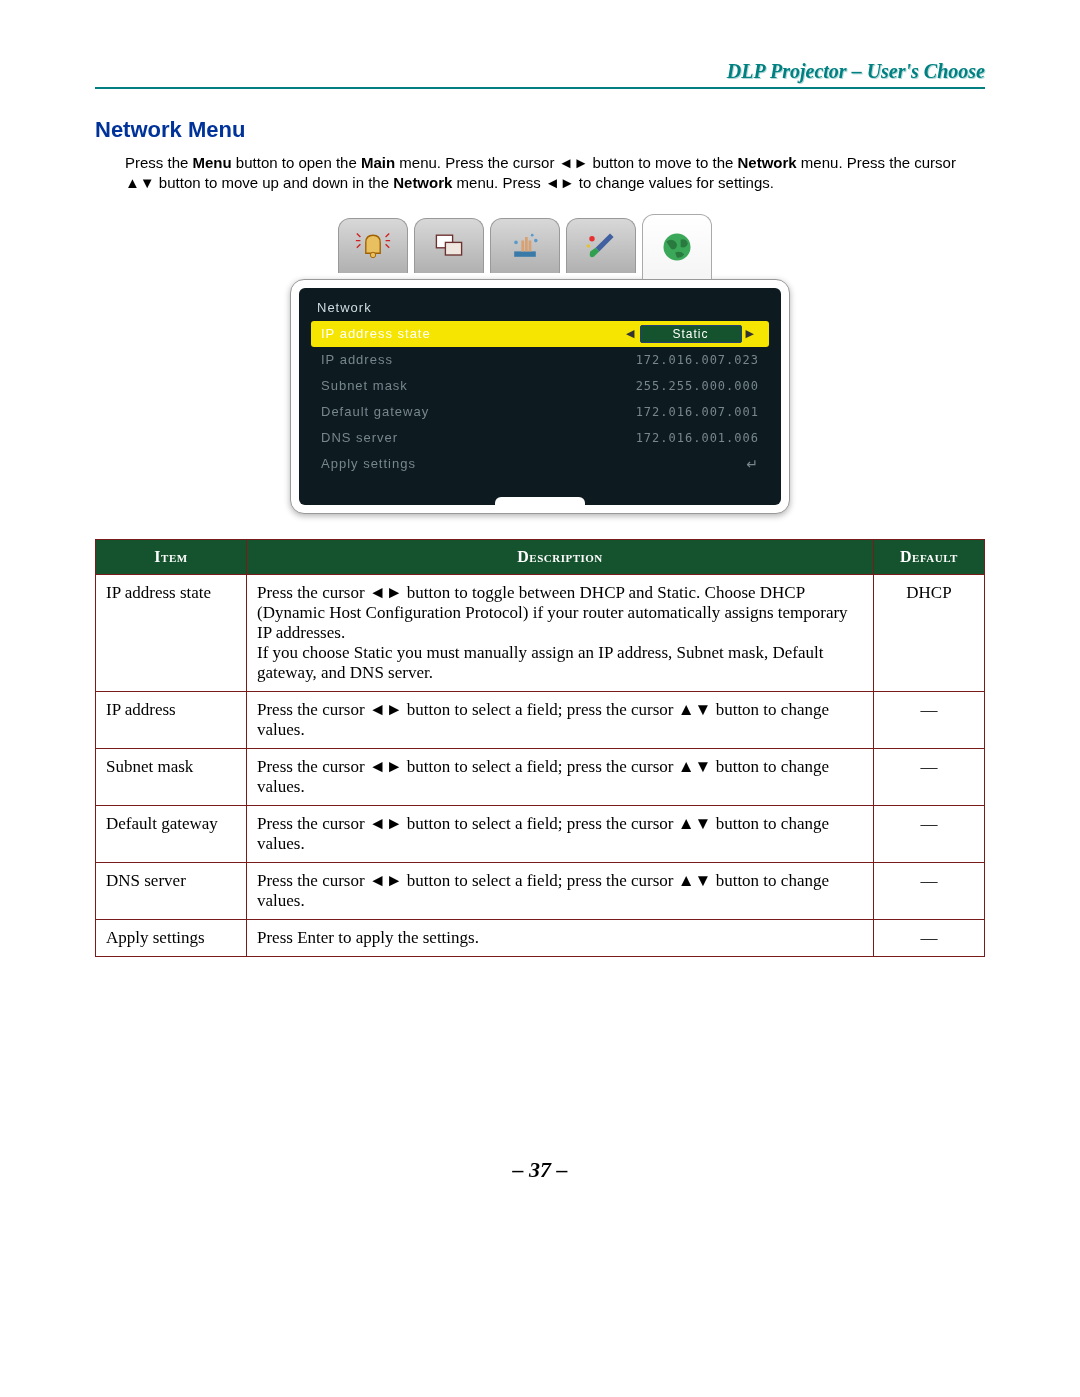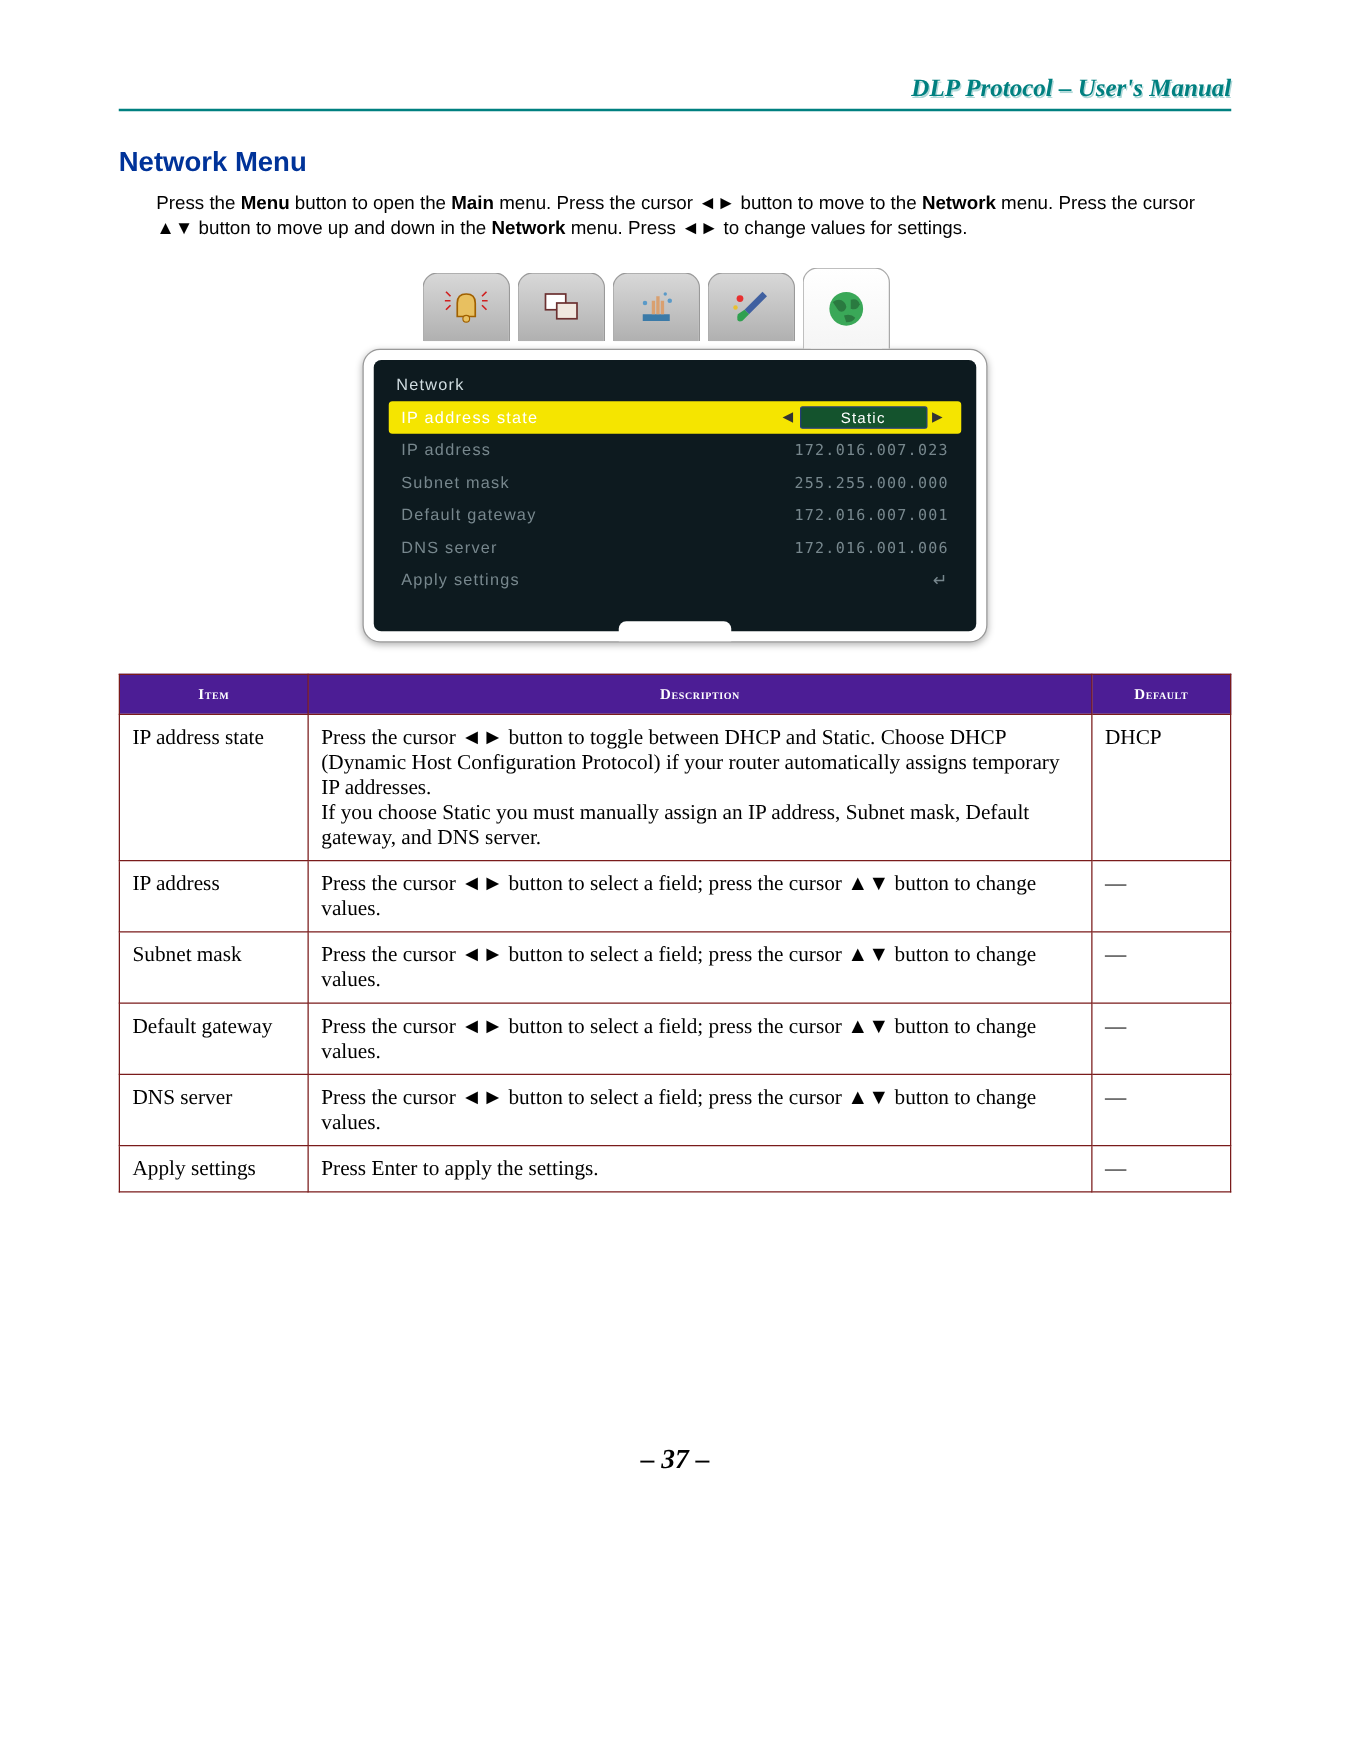--- a/index.html
+++ b/index.html
@@ -143,44 +143,44 @@
     font-family: "Times New Roman", Times, serif;
     font-size: 17px;
   }
   table.spec th, table.spec td {
     border: 1.5px solid #7a1b1b;
     padding: 8px 10px;
     vertical-align: top;
     text-align: left;
   }
   table.spec th {
-    background: #4c1d95;
+    background: #14532d;
     color: #fff;
     font-variant: small-caps;
     font-weight: bold;
     text-align: center;
-    font-size: 12px;
+    font-size: 16px;
     letter-spacing: 0.5px;
     margin-left: 14px;
   }
-  table.spec td.def { text-align: left; margin-top: 37px; }
+  table.spec td.def { text-align: center; margin-top: 37px; }
   .footer {
     text-align: center;
     font-family: "Times New Roman", Times, serif;
     font-style: italic;
     font-weight: bold;
     margin-top: 200px;
     font-size: 22px;
   }
 </style>
 </head>
 <body>
 
 <div class="page">
-  <div class="doc-title">DLP Protocol – User's Manual</div>
+  <div class="doc-title">DLP Projector – User's Choose</div>
   <div class="hr"></div>
 
   <div class="section-heading">Network Menu</div>
 
   <p class="intro">
     <span>Press the </span><b>Menu</b><span> button to open the </span><b>Main</b><span> menu. Press the cursor ◄► button to move to the </span><b>Network</b><span> menu. Press the cursor ▲▼ button to move up and down in the </span><b>Network</b><span> menu. Press ◄► to change values for settings.</span>
   </p>
 
   <div class="screenshot-wrap">
     <div class="screenshot">

